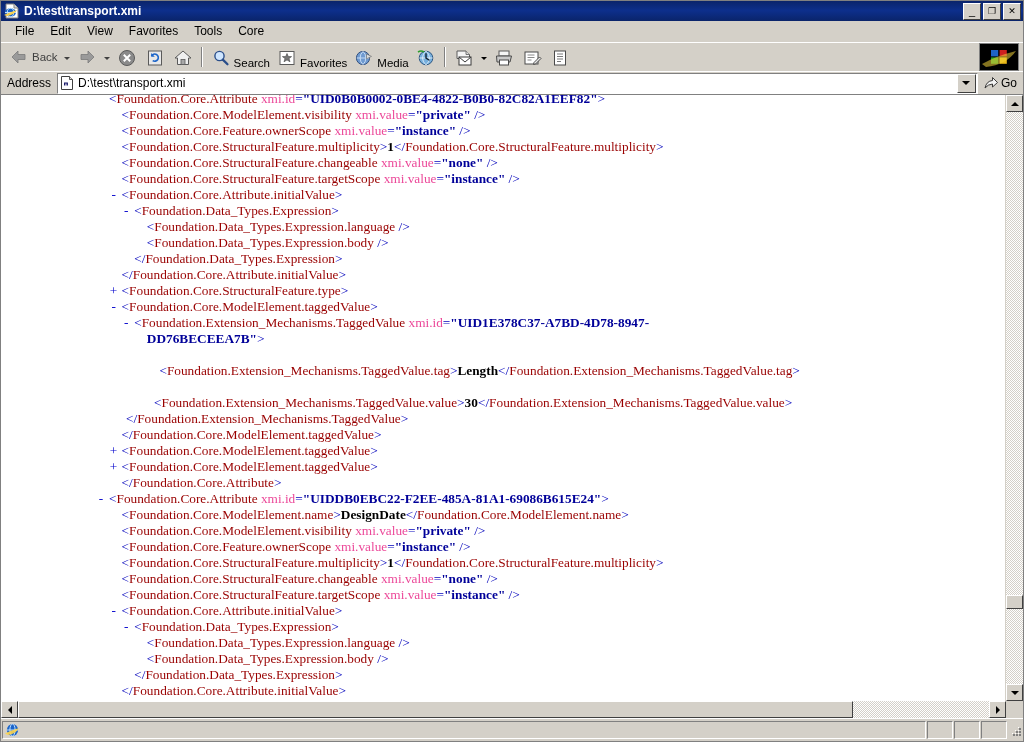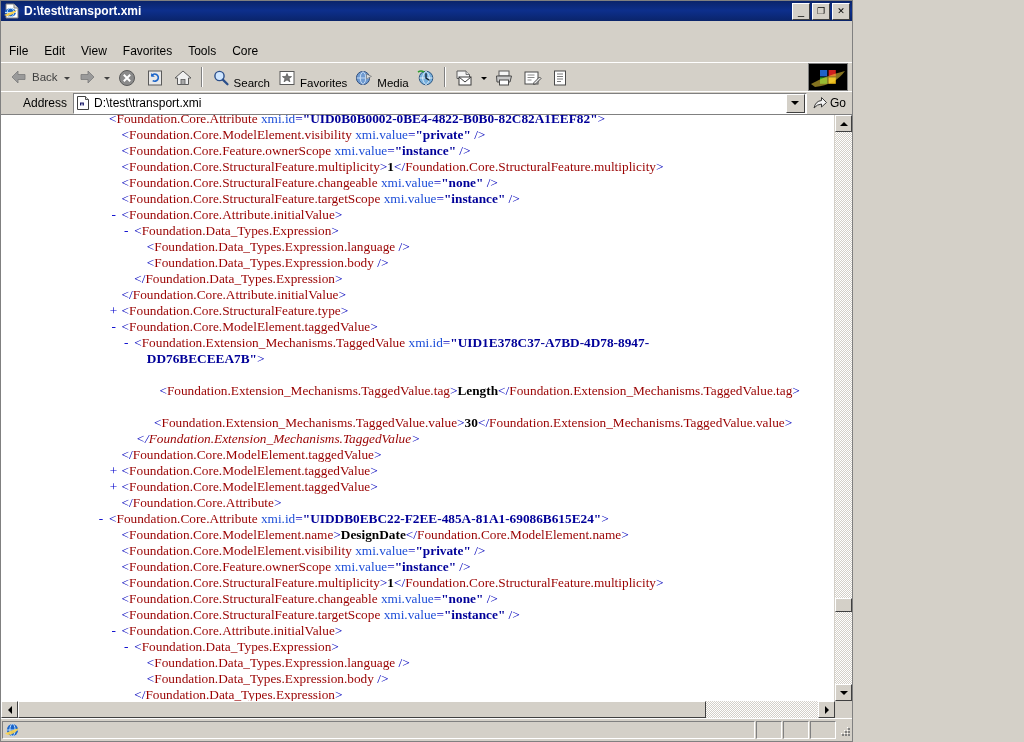--- a/index.html
+++ b/index.html
@@ -5,21 +5,21 @@
 <style>
   html, body {
     margin: 0; padding: 0;
     width: 1024px; height: 742px;
     overflow: hidden;
     background: #d4d0c8;
     font-family: "Liberation Sans", sans-serif;
     -webkit-font-smoothing: none;
   }
   #window {
-    width: 853px; height: 742px;
+    width: 1024px; height: 742px;
     position: relative;
     display: flex; flex-direction: column;
     background: #d4d0c8;
     box-sizing: border-box;
     border: 1px solid #808080;
   }
 
   
   #titlebar {
     height: 20px;
@@ -63,23 +63,23 @@
     font-family: "Liberation Sans", sans-serif;
     line-height: 1;
   }
   #btn-min .wbtn-glyph { align-items: flex-end; padding-bottom: 2px; font-size: 11px;}
 
   
   #menubar {
     height: 20px;
     background: #d4d0c8;
     display: flex; align-items: center;
+    padding-left: 6px;
     flex: 0 0 auto;
     border-bottom: 1px solid #d4d0c8;
-    margin-top: 20px;
   }
   .menu-item {
     font-size: 12px;
     color: #000;
     padding: 2px 8px;
     cursor: default;
     white-space: nowrap;
   }
 
   
@@ -130,21 +130,20 @@
     flex: 0 0 auto;
   }
 
   
   #addressbar {
     height: 22px;
     background: #d4d0c8;
     display: flex; align-items: center;
     flex: 0 0 auto;
     border-top: 1px solid #ffffff;
-    padding-left: 16px;
   }
   #address-label {
     font-size: 12px; color: #000;
     padding: 0 6px 0 6px;
     white-space: nowrap;
   }
   #address-field {
     flex: 1 1 auto;
     height: 19px;
     background: #ffffff;
@@ -221,21 +220,21 @@
     color: #0000cc;
     font-family: "Liberation Serif", serif;
     font-size: 13.3px;
     position: absolute;
     width: 10px;
     text-align: center;
     cursor: default;
   }
   .punct { color: #0000bb; }
   .tag   { color: #990000; }
-  .attr  { color: #1d4ed8; margin-top: 28px; }
+  .attr  { color: #ec4899; margin-top: 28px; }
   .eq    { color: #0000bb; }
   .val   { color: #000099; font-weight: bold; }
   .txt   { color: #000000; font-weight: bold; }
 
   
   #vscroll {
     width: 17px;
     background: #ffffff;
     flex: 0 0 auto;
     display: flex; flex-direction: column;
@@ -627,21 +626,21 @@
           </div>
           <div class="xline"></div>
           <div class="xline">
             <span style="position: absolute; left: 158.4px;"><span class="punct">&lt;</span><span class="tag">Foundation.Extension_Mechanisms.TaggedValue.tag</span><span class="punct">&gt;</span><span class="txt">Length</span><span class="punct">&lt;/</span><span class="tag">Foundation.Extension_Mechanisms.TaggedValue.tag</span><span class="punct">&gt;</span></span>
           </div>
           <div class="xline"></div>
           <div class="xline">
             <span style="position: absolute; left: 153px;"><span class="punct">&lt;</span><span class="tag">Foundation.Extension_Mechanisms.TaggedValue.value</span><span class="punct">&gt;</span><span class="txt">30</span><span class="punct">&lt;/</span><span class="tag">Foundation.Extension_Mechanisms.TaggedValue.value</span><span class="punct">&gt;</span></span>
           </div>
           <div class="xline">
-            <span style="position: absolute; left: 135px; font-style: italic;"><span class="punct">&lt;/</span><span class="tag">Foundation.Extension_Mechanisms.TaggedValue</span><span class="punct">&gt;</span></span>
+            <span style="position: absolute; left: 125px;"><span class="punct">&lt;/</span><span class="tag">Foundation.Extension_Mechanisms.TaggedValue</span><span class="punct">&gt;</span></span>
           </div>
           <div class="xline">
             <span style="position: absolute; left: 120.6px;"><span class="punct">&lt;/</span><span class="tag">Foundation.Core.ModelElement.taggedValue</span><span class="punct">&gt;</span></span>
           </div>
           <div class="xline">
             <span class="marker" style="left: 107.6px;">+</span>
             <span style="position: absolute; left: 120.6px;"><span class="punct">&lt;</span><span class="tag">Foundation.Core.ModelElement.taggedValue</span><span class="punct">&gt;</span></span>
           </div>
           <div class="xline">
             <span class="marker" style="left: 107.6px;">+</span>

